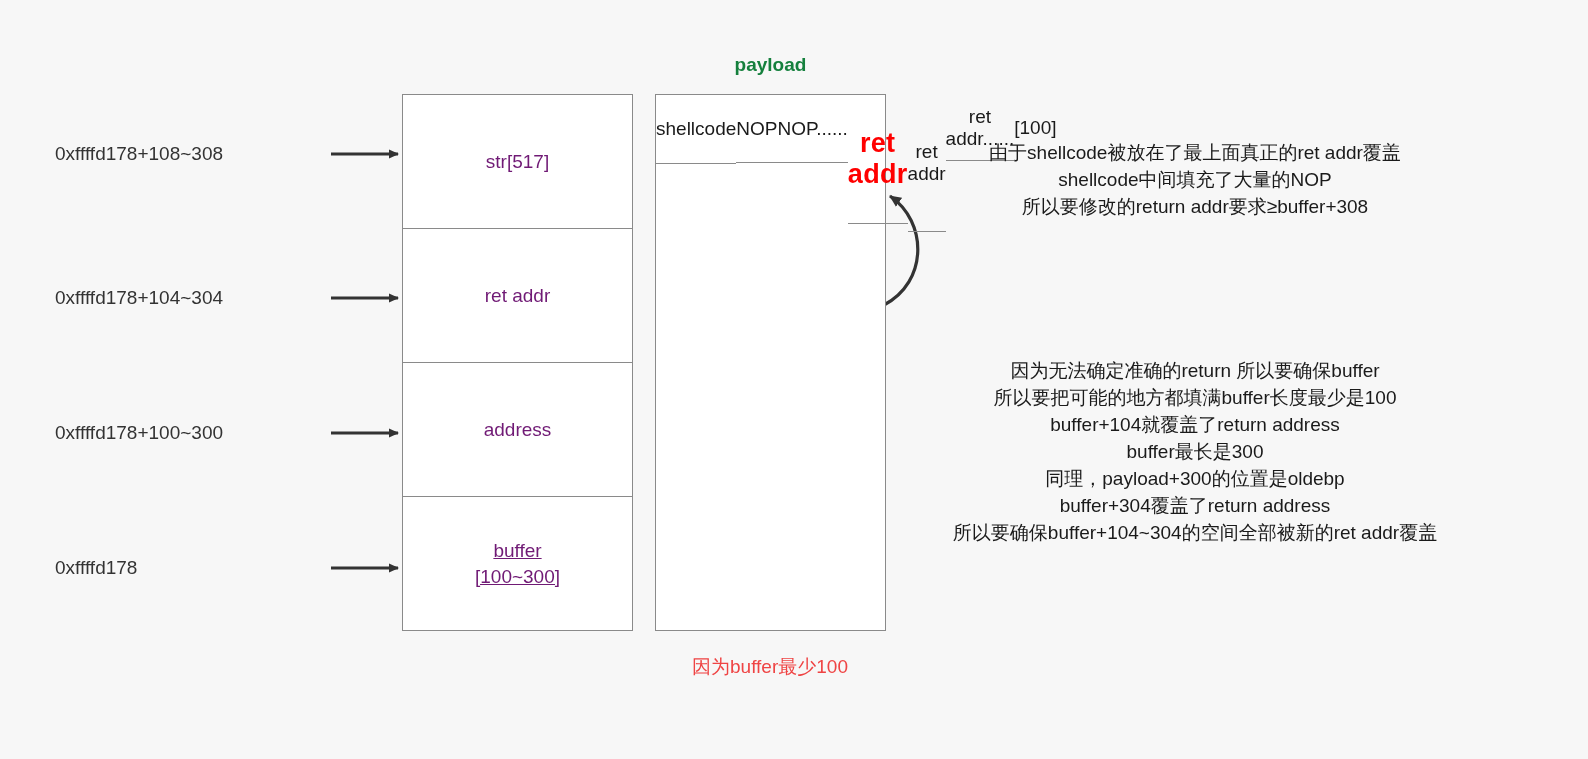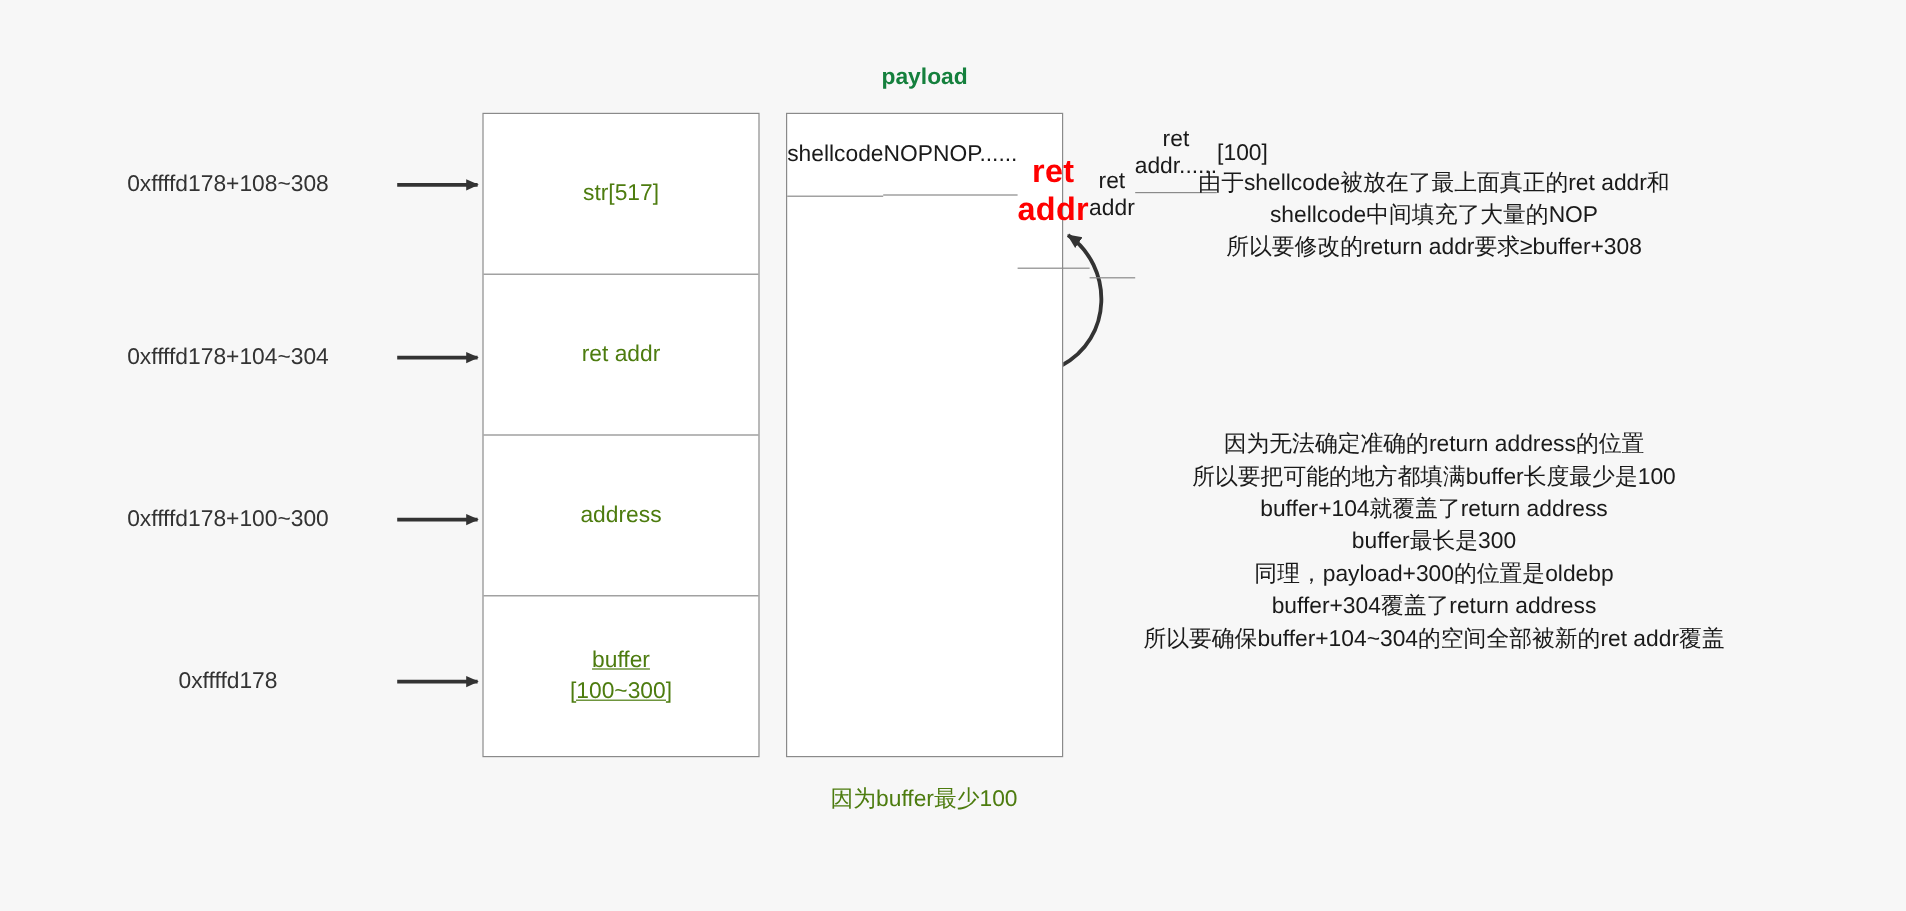--- a/index.html
+++ b/index.html
@@ -39,21 +39,21 @@
   #stack-box .cell {
     flex: 1 1 0;
     border-bottom: 1.6px solid #8a8a8a;
     display: flex;
     align-items: center;
     justify-content: center;
     box-sizing: border-box;
     text-align: center;
     font-size: 19px;
     line-height: 1.35;
-    color: #4d7c0f;
+    color: #701a75;
   }
   #stack-box .cell:last-child { border-bottom: none; text-decoration: underline; }
 
   
   #payload-box {
     left: 655px;
     top: 94px;
     width: 231px;
     height: 537px;
     border: 1.6px solid #8a8a8a;
@@ -95,21 +95,21 @@
     font-weight: bold;
     font-size: 19px;
     color: #15803d;
   }
 
   
   .addr-label {
     font-size: 19px;
     color: #333333;
     white-space: nowrap;
-    text-align: center;
+    text-align: left;
   }
 
   
   #arrow-layer {
     left: 0; top: 0;
     width: 1588px; height: 759px;
     pointer-events: none;
   }
 
   
@@ -124,21 +124,21 @@
   #note-mid  { left: 905px; top: 358px; width: 580px; }
 
   
   #bottom-note {
     left: 540px;
     top: 653px;
     width: 460px;
     text-align: center;
     font-size: 19px;
     line-height: 1.45;
-    color: #4d7c0f;
+    color: #ef4444;
     white-space: nowrap;
   }
 </style>
 </head>
 <body>
 
 <div id="canvas">
 
   <svg class="abs" id="arrow-layer" viewBox="0 0 1588 759" width="1588" height="759">
     <defs>
@@ -198,27 +198,27 @@
     </div>
     <div class="pcell h-retdots">
       <span>ret addr......</span>
     </div>
     <div class="pcell h-hundred">
       <span>[100]</span>
     </div>
   </div>
 
   <div class="abs note" id="note-top">
-    <div>由于shellcode被放在了最上面真正的ret addr和</div>
+    <div>由于shellcode被放在了最上面真正的ret addr覆盖</div>
     <div>shellcode中间填充了大量的NOP</div>
     <div>所以要修改的return addr要求≥buffer+308</div>
   </div>
 
   <div class="abs note" id="note-mid">
-    <div>因为无法确定准确的return address的位置</div>
+    <div>因为无法确定准确的return 所以要确保buffer</div>
     <div>所以要把可能的地方都填满buffer长度最少是100</div>
     <div>buffer+104就覆盖了return address</div>
     <div>buffer最长是300</div>
     <div>同理，payload+300的位置是oldebp</div>
     <div>buffer+304覆盖了return address</div>
     <div>所以要确保buffer+104~304的空间全部被新的ret addr覆盖</div>
   </div>
 
   <div class="abs" id="bottom-note">
     <div>因为buffer最少100</div>

